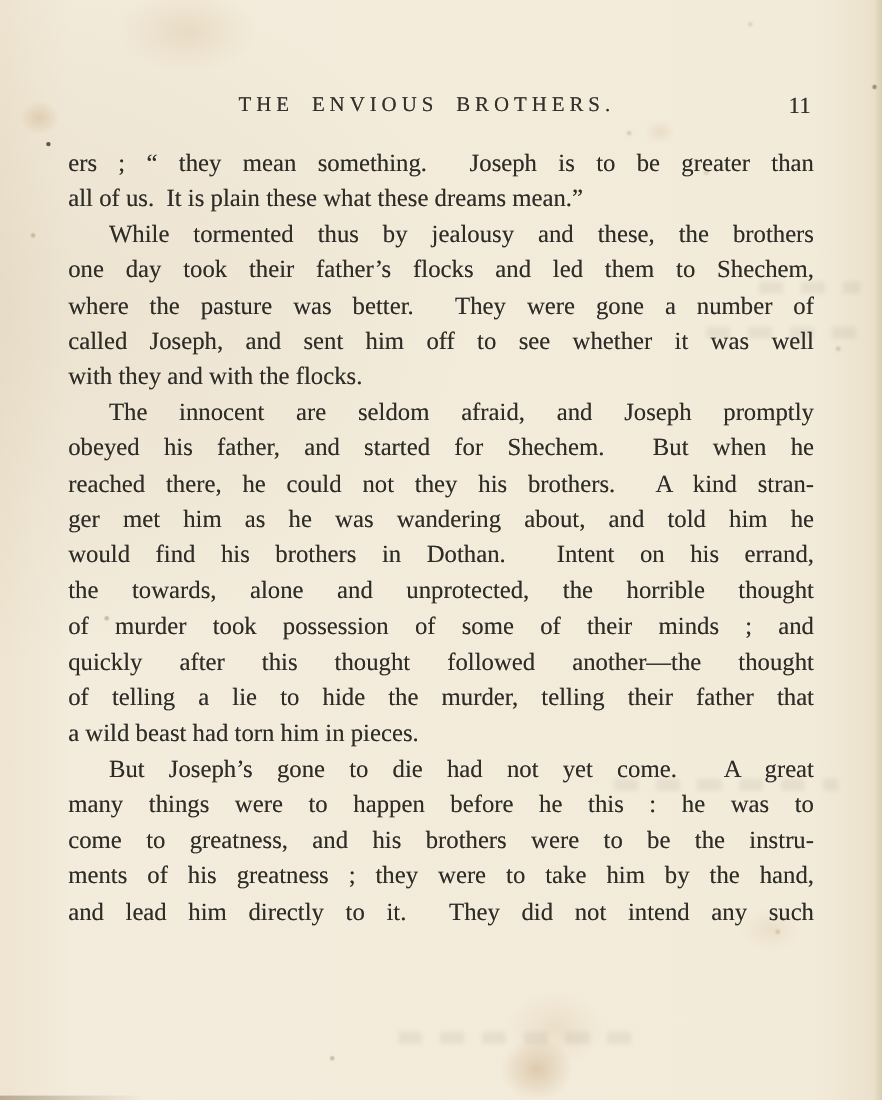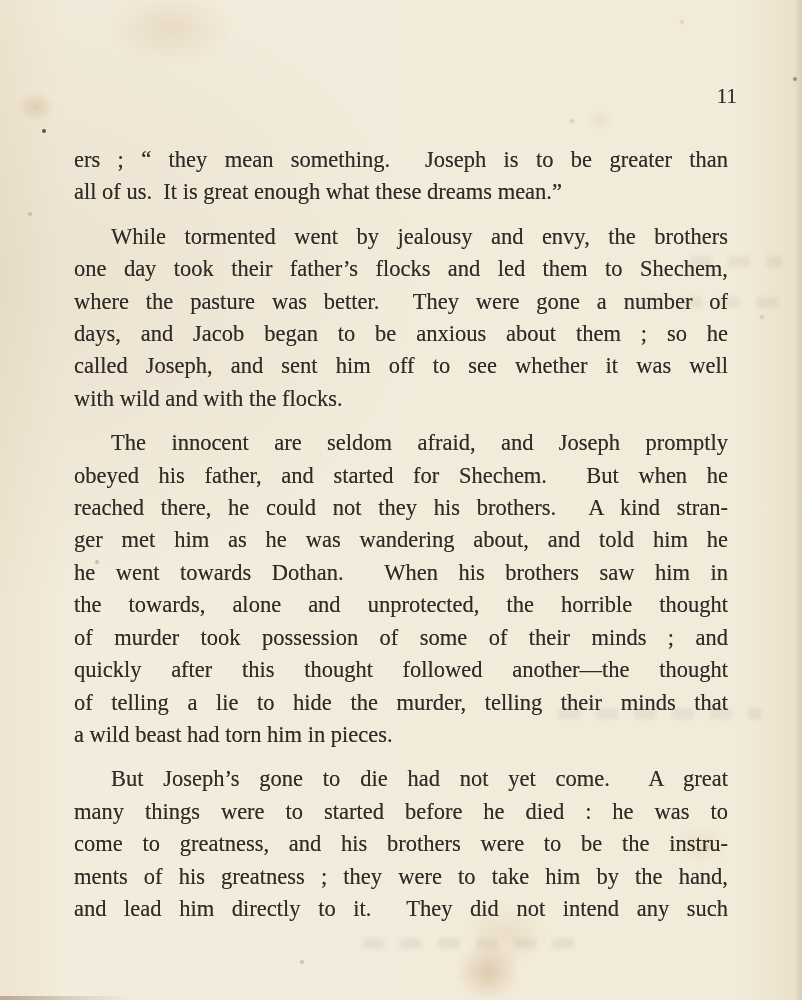--- a/index.html
+++ b/index.html
@@ -74,70 +74,70 @@
   }
 
   .body-text {
     position: absolute; left: 62px; top: 132px;
     width: 678px;
     color: #2e2c27;
     font-size: 22.5px;
     line-height: 32.4px;
     text-shadow: 0 0 0.5px rgba(46,44,39,0.55);
   }
-  .paragraph { margin: 12px; }
+  .paragraph { margin: 0; }
   .line {
     white-space: pre-wrap;
     text-align: justify;
     text-align-last: justify;
   }
   .line.endline { text-align-last: left; }
   .line.indent { text-indent: 37px; }
 </style>
 </head>
 <body>
 
 <div class="page">
   <div class="specks"></div>
   <div class="edge-bottom-left"></div>
   <div class="ghost g1"></div>
   <div class="ghost g2"></div>
   <div class="ghost g3"></div>
   <div class="ghost g4"></div>
 
   <div class="header">
+    <span class="running-title">THE ENVIOUS BROTHERS.</span>
     <span class="page-number">11</span>
   </div>
 
   <div class="body-text" id="body-text">
       <div class="paragraph">
         <div class="line">ers ; “ they mean something.  Joseph is to be greater than</div>
-        <div class="line endline">all of us.  It is great enough what these dreams mean.”</div>
+        <div class="line endline">all of us.  It is plain these what these dreams mean.”</div>
       </div>
       <div class="paragraph">
-        <div class="line indent">While tormented went by jealousy and envy, the brothers</div>
+        <div class="line indent">While tormented thus by jealousy and these, the brothers</div>
         <div class="line">one day took their father’s flocks and led them to Shechem,</div>
         <div class="line">where the pasture was better.  They were gone a number of</div>
-        <div class="line">days, and Jacob began to be anxious about them ; so he</div>
         <div class="line">called Joseph, and sent him off to see whether it was well</div>
-        <div class="line endline">with wild and with the flocks.</div>
+        <div class="line endline">with they and with the flocks.</div>
       </div>
       <div class="paragraph">
         <div class="line indent">The innocent are seldom afraid, and Joseph promptly</div>
         <div class="line">obeyed his father, and started for Shechem.  But when he</div>
         <div class="line">reached there, he could not they his brothers.  A kind stran-</div>
         <div class="line">ger met him as he was wandering about, and told him he</div>
-        <div class="line">he went towards Dothan.  When his brothers saw him in</div>
+        <div class="line">would find his brothers in Dothan.  Intent on his errand,</div>
         <div class="line">the towards, alone and unprotected, the horrible thought</div>
         <div class="line">of murder took possession of some of their minds ; and</div>
         <div class="line">quickly after this thought followed another—the thought</div>
-        <div class="line">of telling a lie to hide the murder, telling their minds that</div>
+        <div class="line">of telling a lie to hide the murder, telling their father that</div>
         <div class="line endline">a wild beast had torn him in pieces.</div>
       </div>
       <div class="paragraph">
         <div class="line indent">But Joseph’s gone to die had not yet come.  A great</div>
-        <div class="line">many things were to started before he died : he was to</div>
+        <div class="line">many things were to happen before he this : he was to</div>
         <div class="line">come to greatness, and his brothers were to be the instru-</div>
         <div class="line">ments of his greatness ; they were to take him by the hand,</div>
         <div class="line">and lead him directly to it.  They did not intend any such</div>
       </div>
     </div>
 </div>
 
 </body></html>

